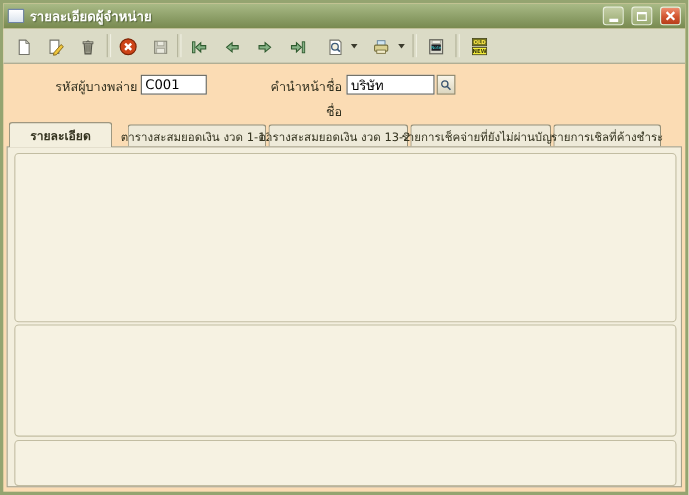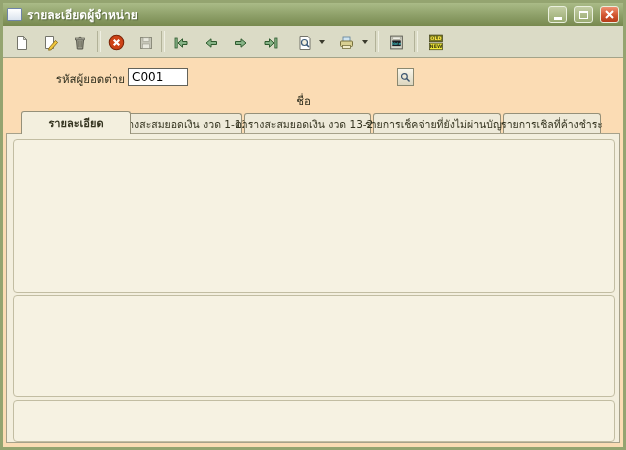--- a/index.html
+++ b/index.html
@@ -167,31 +167,33 @@
     <div class="tbtn" style="left:419px">
       <svg width="18" height="17" viewBox="0 0 16 16">
         <rect x="2" y="1" width="12" height="6.2" fill="#76761c" stroke="#44441a" stroke-width=".7"></rect>
         <text x="8" y="5.9" font-size="4.6" font-weight="bold" fill="#ffe94a" text-anchor="middle">OLD</text>
         <rect x="2" y="8.6" width="12" height="6.2" fill="#f3ec39" stroke="#44441a" stroke-width=".7"></rect>
         <text x="8" y="13.5" font-size="4.6" font-weight="bold" fill="#3a3a10" text-anchor="middle">NEW</text>
         </svg>
     </div>
   </div>
 
-  <div class="lbl" style="left:18px;top:67px;width:104px">รหัสผู้ยอดต่าย</div>
+  <div class="lbl" style="left:18px;top:67px;width:104px">รหัสผู้บางพล่าย</div>
   <input class="inp" style="left: 125px; top: 65px; width: 60px;" value="C001">
+  <div class="lbl" style="left:215px;top:67px;width:93px">คำนำหน้าชื่อ</div>
+  <input class="inp" style="left: 312px; top: 65px; width: 80px;" value="บริษัท">
   <button class="lk" style="left:394px;top:65px">
     <svg width="11" height="11" viewBox="0 0 12 12">
       <circle cx="4.8" cy="4.8" r="3.1" fill="none" stroke="#39536e" stroke-width="1.3"></circle>
       <path d="M7.2 7.2 L10.4 10.4" stroke="#39536e" stroke-width="1.5"></path>
       </svg>
   </button>
   <div class="lbl" style="left:268px;top:89px;width:40px">ชื่อ</div>
 
-  <div class="tab active" style="left:18px;width:110px">รายละเอียด</div>
+  <div class="tab active" style="left:5px;width:94px">รายละเอียด</div>
   <div class="tab" style="left:113px;width:126px">ตารางสะสมยอดเงิน งวด  1-12</div>
   <div class="tab" style="left:241px;width:127px">ตารางสะสมยอดเงิน งวด 13-24</div>
   <div class="tab" style="left:370px;width:128px">รายการเช็คจ่ายที่ยังไม่ผ่านบัญชี</div>
   <div class="tab" style="left:500px;width:98px">รายการเชิลที่ค้างชำระ</div>
 
   <div class="page"></div>
 
   <div class="gb" style="left:10px;top:136px;width:600px;height:152px"></div>
 
   <div class="lbl" style="left:18px;top:142px;width:104px">ที่อยู่</div>

